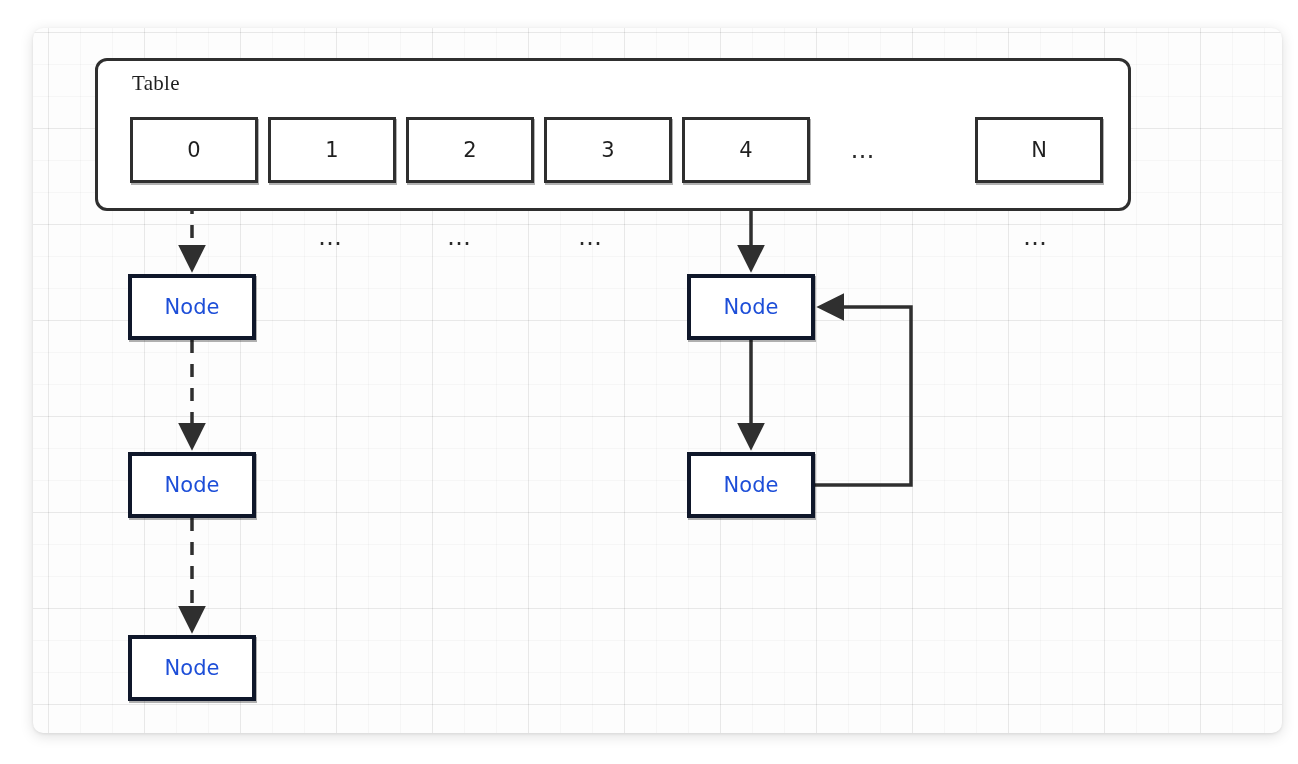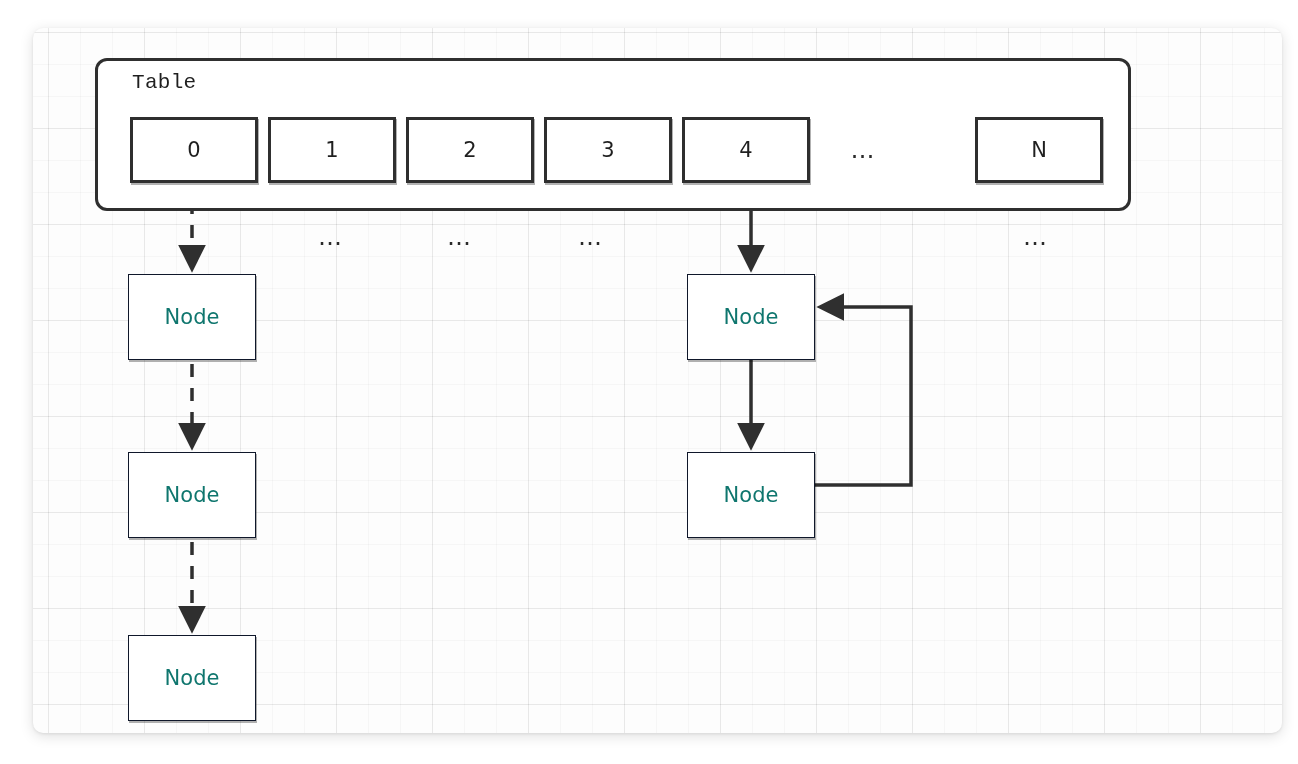--- a/index.html
+++ b/index.html
@@ -66,21 +66,21 @@
     box-sizing: border-box;
   }
 
   #table-title {
     position: absolute;
     left: 34px;
     top: 10px;
     font-size: 21px;
     color: #1f1f1f;
     letter-spacing: 0.3px;
-    font-family: Liberation Mono, monospace;
+    font-family: Liberation Serif, serif;
   }
 
   .cell {
     position: absolute;
     top: 56px;
     width: 128px;
     height: 66px;
     border: 3px solid #2f2f2f;
     background: #ffffff;
     box-sizing: border-box;
@@ -102,29 +102,29 @@
     justify-content: center;
     font-size: 24px;
     letter-spacing: 5px;
     color: #2a2a2a;
   }
 
   
   .node {
     position: absolute;
     width: 128px;
-    height: 86px;
-    border: 1px solid #0f172a;
+    height: 66px;
+    border: 4px solid #0f172a;
     background: #ffffff;
     box-sizing: border-box;
     display: flex;
     align-items: center;
     justify-content: center;
     font-size: 21px;
-    color: #0f766e;
+    color: #1d4ed8;
     box-shadow: 1px 2px 0 rgba(0,0,0,0.30);
   }
 
   
   .gap-dots {
     position: absolute;
     font-size: 24px;
     letter-spacing: 5px;
     color: #2a2a2a;
     line-height: 1;

